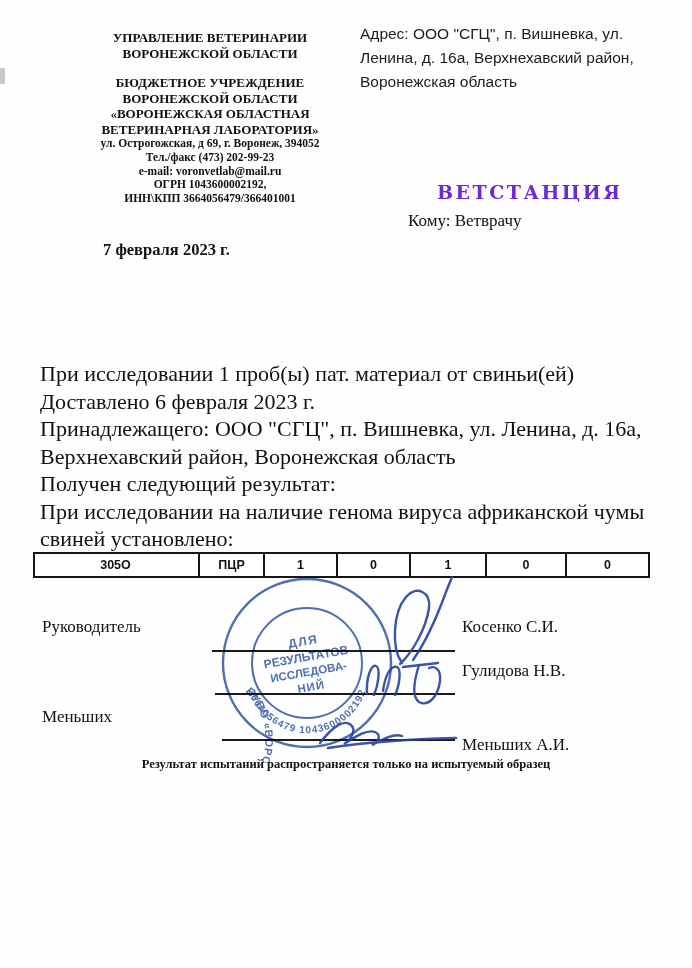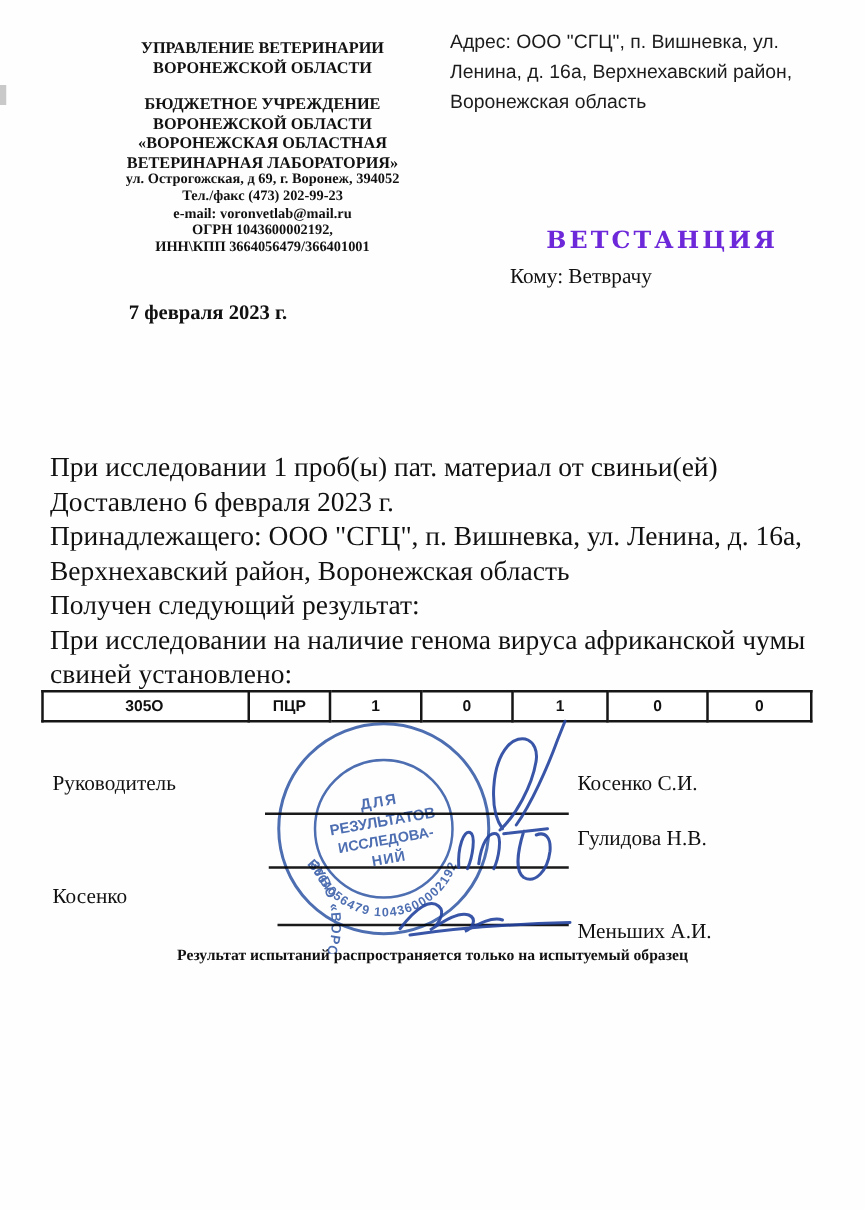--- a/index.html
+++ b/index.html
@@ -113,21 +113,21 @@
   </tbody>
     </table>
 
   <div class="sig-label" style="top:617px;">Руководитель</div>
   <div class="sig-name" style="top:617px;">Косенко С.И.</div>
   <div class="sig-line" style="left:212px;top:650px;width:243px;"></div>
 
   <div class="sig-name" style="top:661px;">Гулидова Н.В.</div>
   <div class="sig-line" style="left:215px;top:693px;width:240px;"></div>
 
-  <div class="sig-label" style="top:707px;">Косенко</div>
+  <div class="sig-label" style="top:707px;">Меньших</div>
   <div class="sig-name" style="top:735px;">Меньших А.И.</div>
   <div class="sig-line" style="left:222px;top:739px;width:233px;"></div>
 
   <svg class="stamp-svg" width="200" height="200" viewBox="0 0 200 200">
     <g fill="none" stroke="#2e55a5">
       <circle cx="100" cy="100" r="84" stroke-width="2.4"></circle>
       <circle cx="100" cy="100" r="55" stroke-width="2"></circle>
     </g>
     <defs>
       <path id="ringTop" d="M 38.4 128.7 A 68 68 0 1 1 38.3 128.6"></path>

